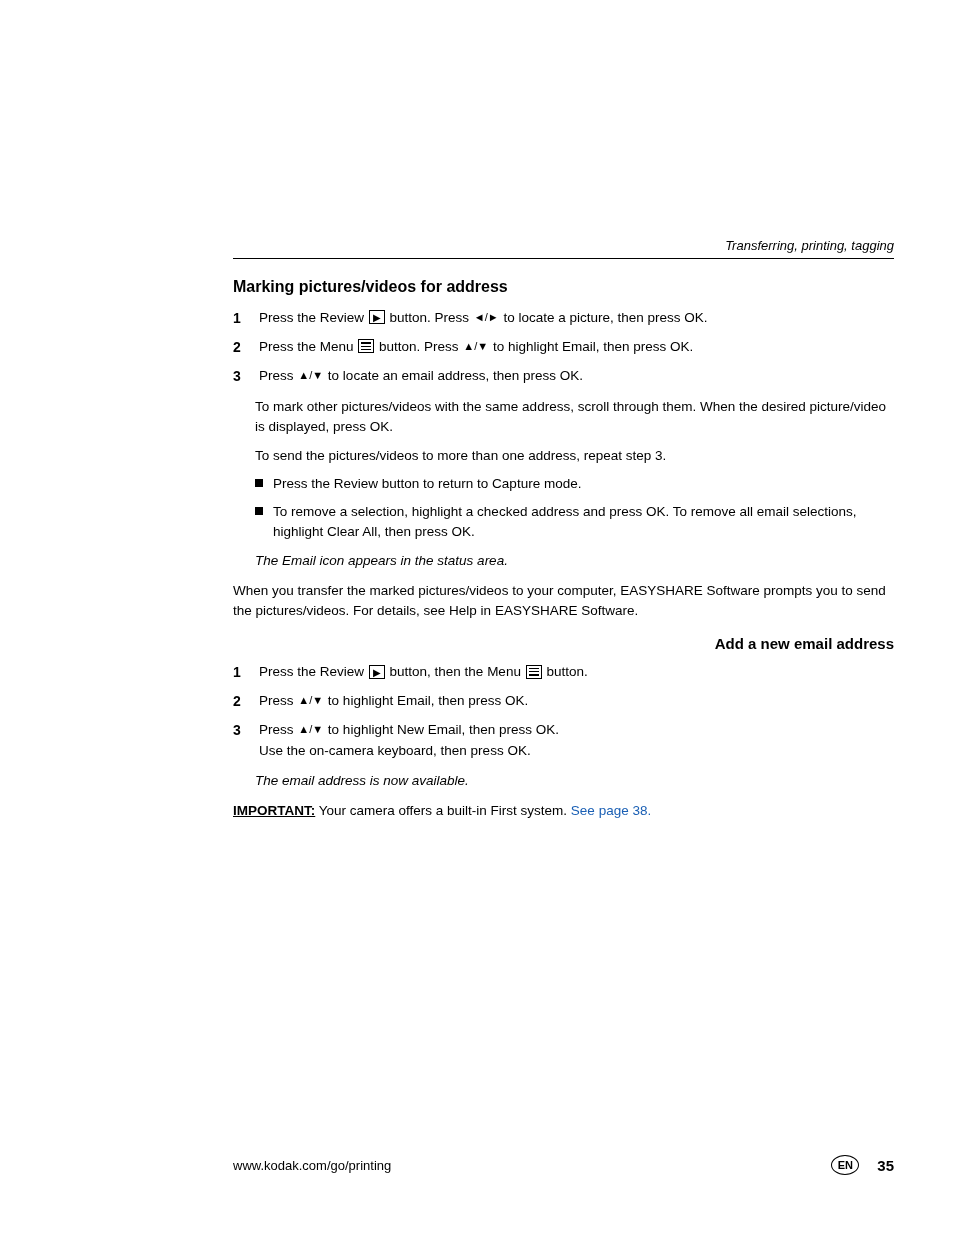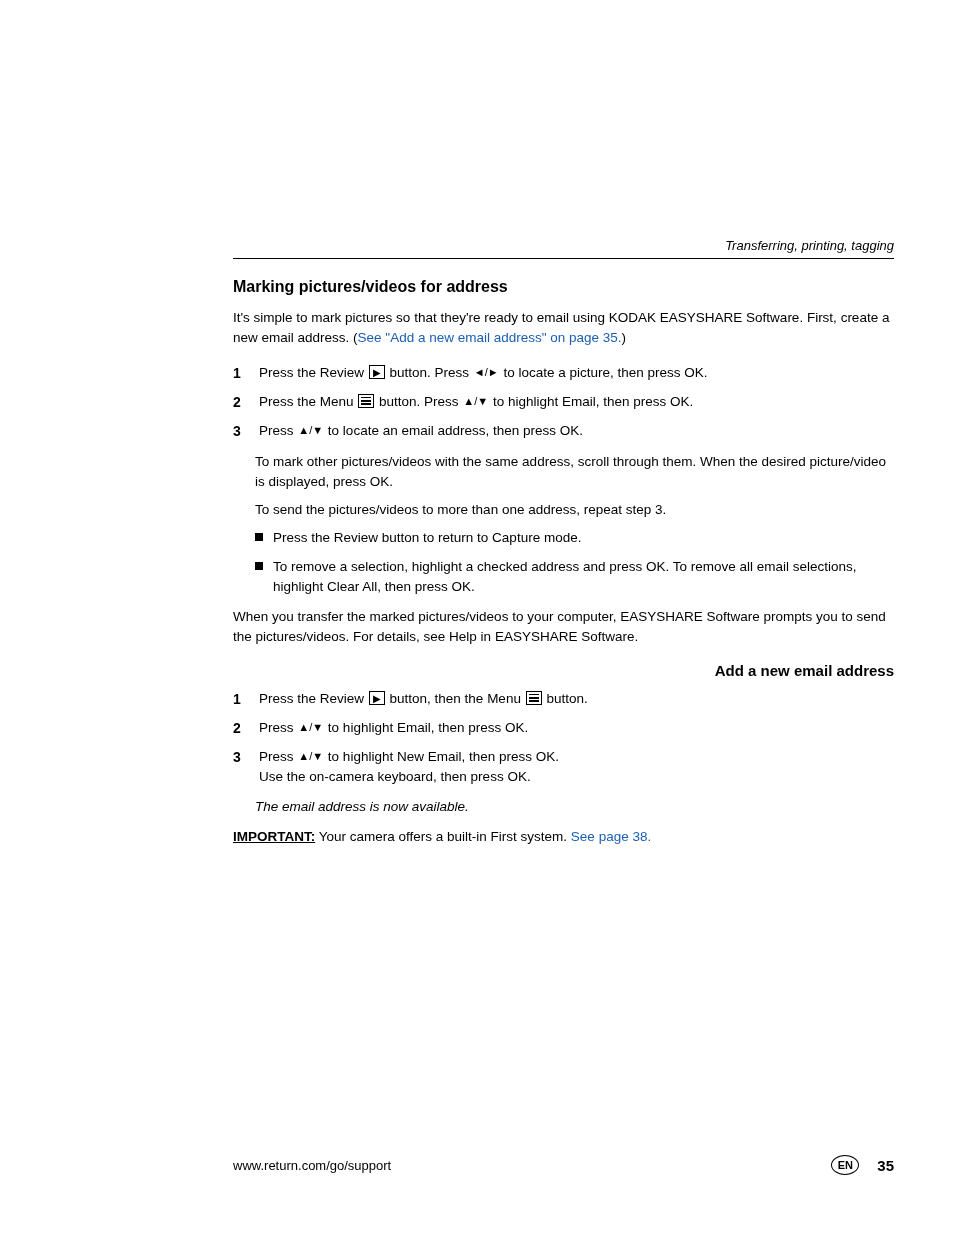--- a/index.html
+++ b/index.html
@@ -260,23 +260,20 @@
   <div class="header-rule"></div>
 
   <div class="page-header">
     <span>Transferring, printing, tagging</span>
   </div>
 
   <div class="content-area">
 
     <div class="section-title">Marking pictures/videos for address</div>
 
-    <p class="intro-text">
-      <span>It's simple to mark pictures so that they're ready to email using KODAK EASYSHARE Software. First, create a new email address. (</span><a class="link-text">See "Add a new email address" on page 35.</a><span>)</span>
-    </p>
 
     <ol class="numbered-list">
 
       <li>
         <span class="list-number">1</span>
         <span class="list-content">
           Press the Review
           <span class="icon-inline">▶</span>
           button. Press
           <span class="arrow-icon">◄/►</span>
@@ -320,20 +317,21 @@
         <li>
           <span class="bullet-square"></span>
           <span>Press the Review button to return to Capture mode.</span>
         </li>
         <li>
           <span class="bullet-square"></span>
           <span>To remove a selection, highlight a checked address and press OK. To remove all email selections, highlight Clear All, then press OK.</span>
         </li>
       </ul>
 
+      <p class="italic-note">The Email icon appears in the status area.</p>
     </div>
 
     <p class="paragraph">When you transfer the marked pictures/videos to your computer, EASYSHARE Software prompts you to send the pictures/videos. For details, see Help in EASYSHARE Software.</p>
 
     <div class="subsection-title">Add a new email address</div>
 
     <ol class="numbered-list">
 
       <li>
         <span class="list-number">1</span>
@@ -378,20 +376,20 @@
     </div>
 
     <p class="important-line">
       <span class="important-bold">IMPORTANT:</span>
       <span>  Your camera offers a built-in First system. </span><a class="link-text">See page 38.</a>
     </p>
 
   </div>
 
   <div class="footer-area">
-    <span class="footer-url">www.return.com/go/support</span>
+    <span class="footer-url">www.kodak.com/go/printing</span>
     <div class="footer-page">
       <span class="en-badge">EN</span>
       <span class="page-number">35</span>
     </div>
   </div>
 
 </div>
 
 </body></html>

